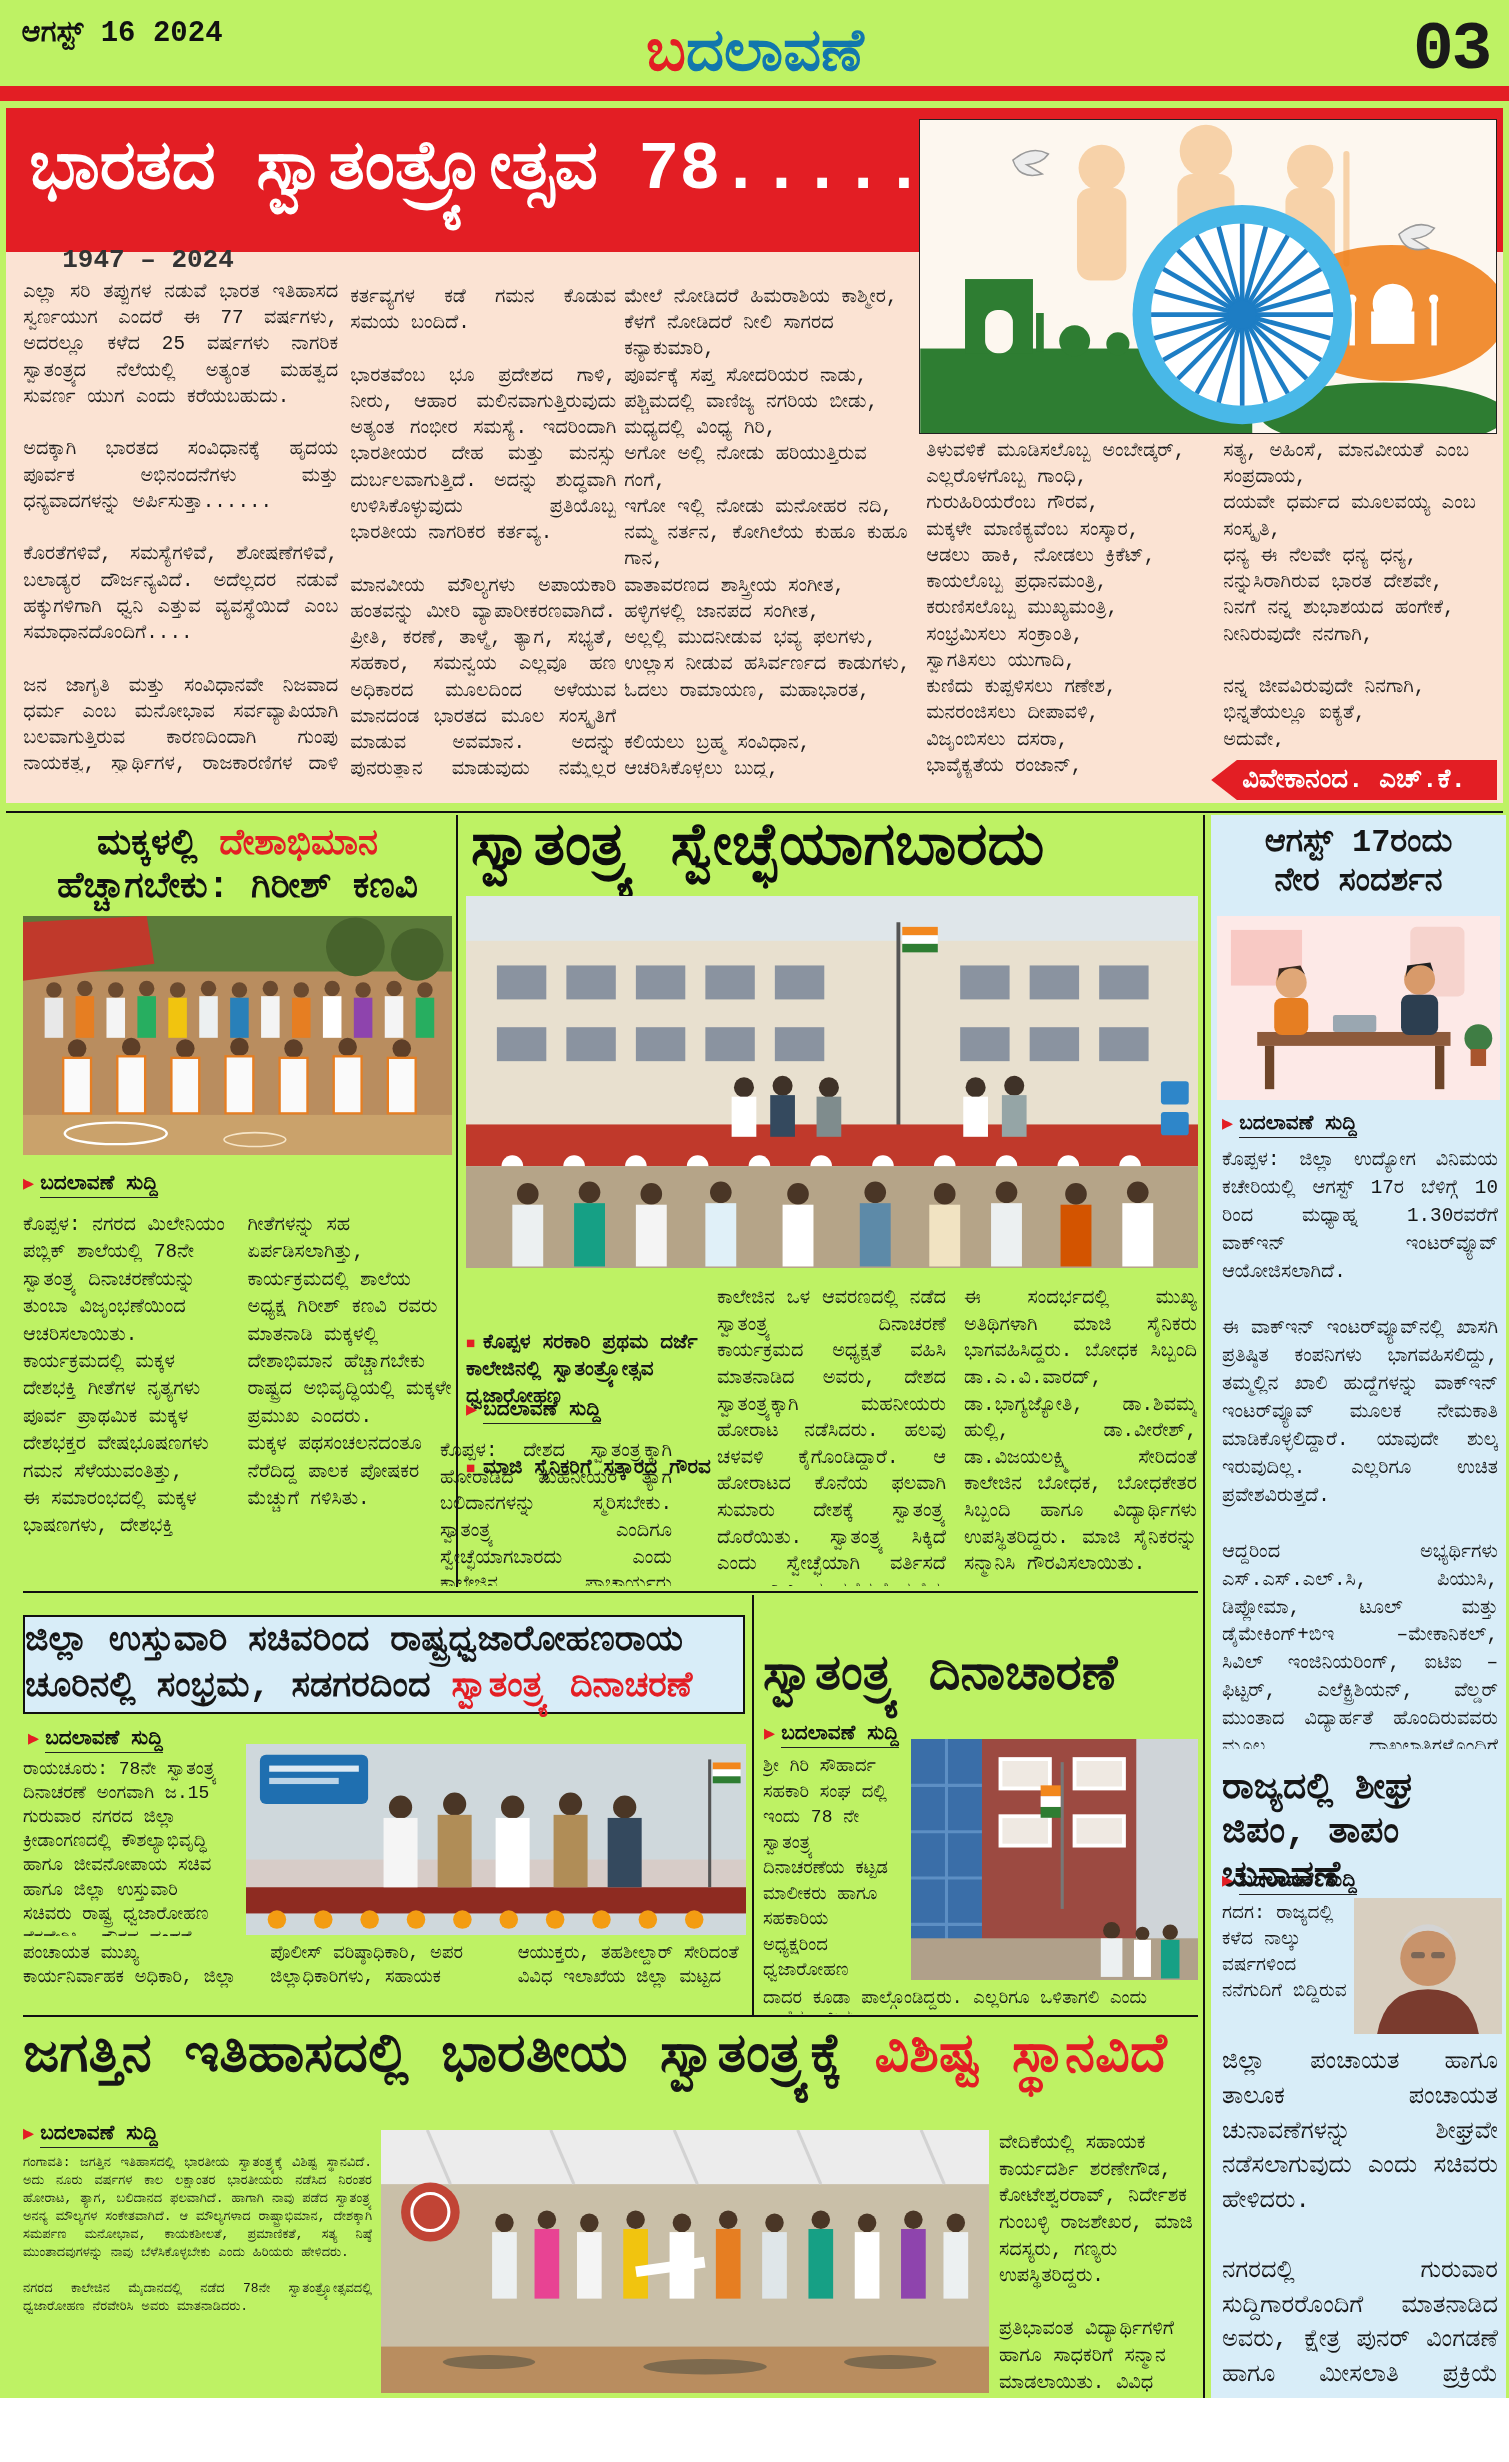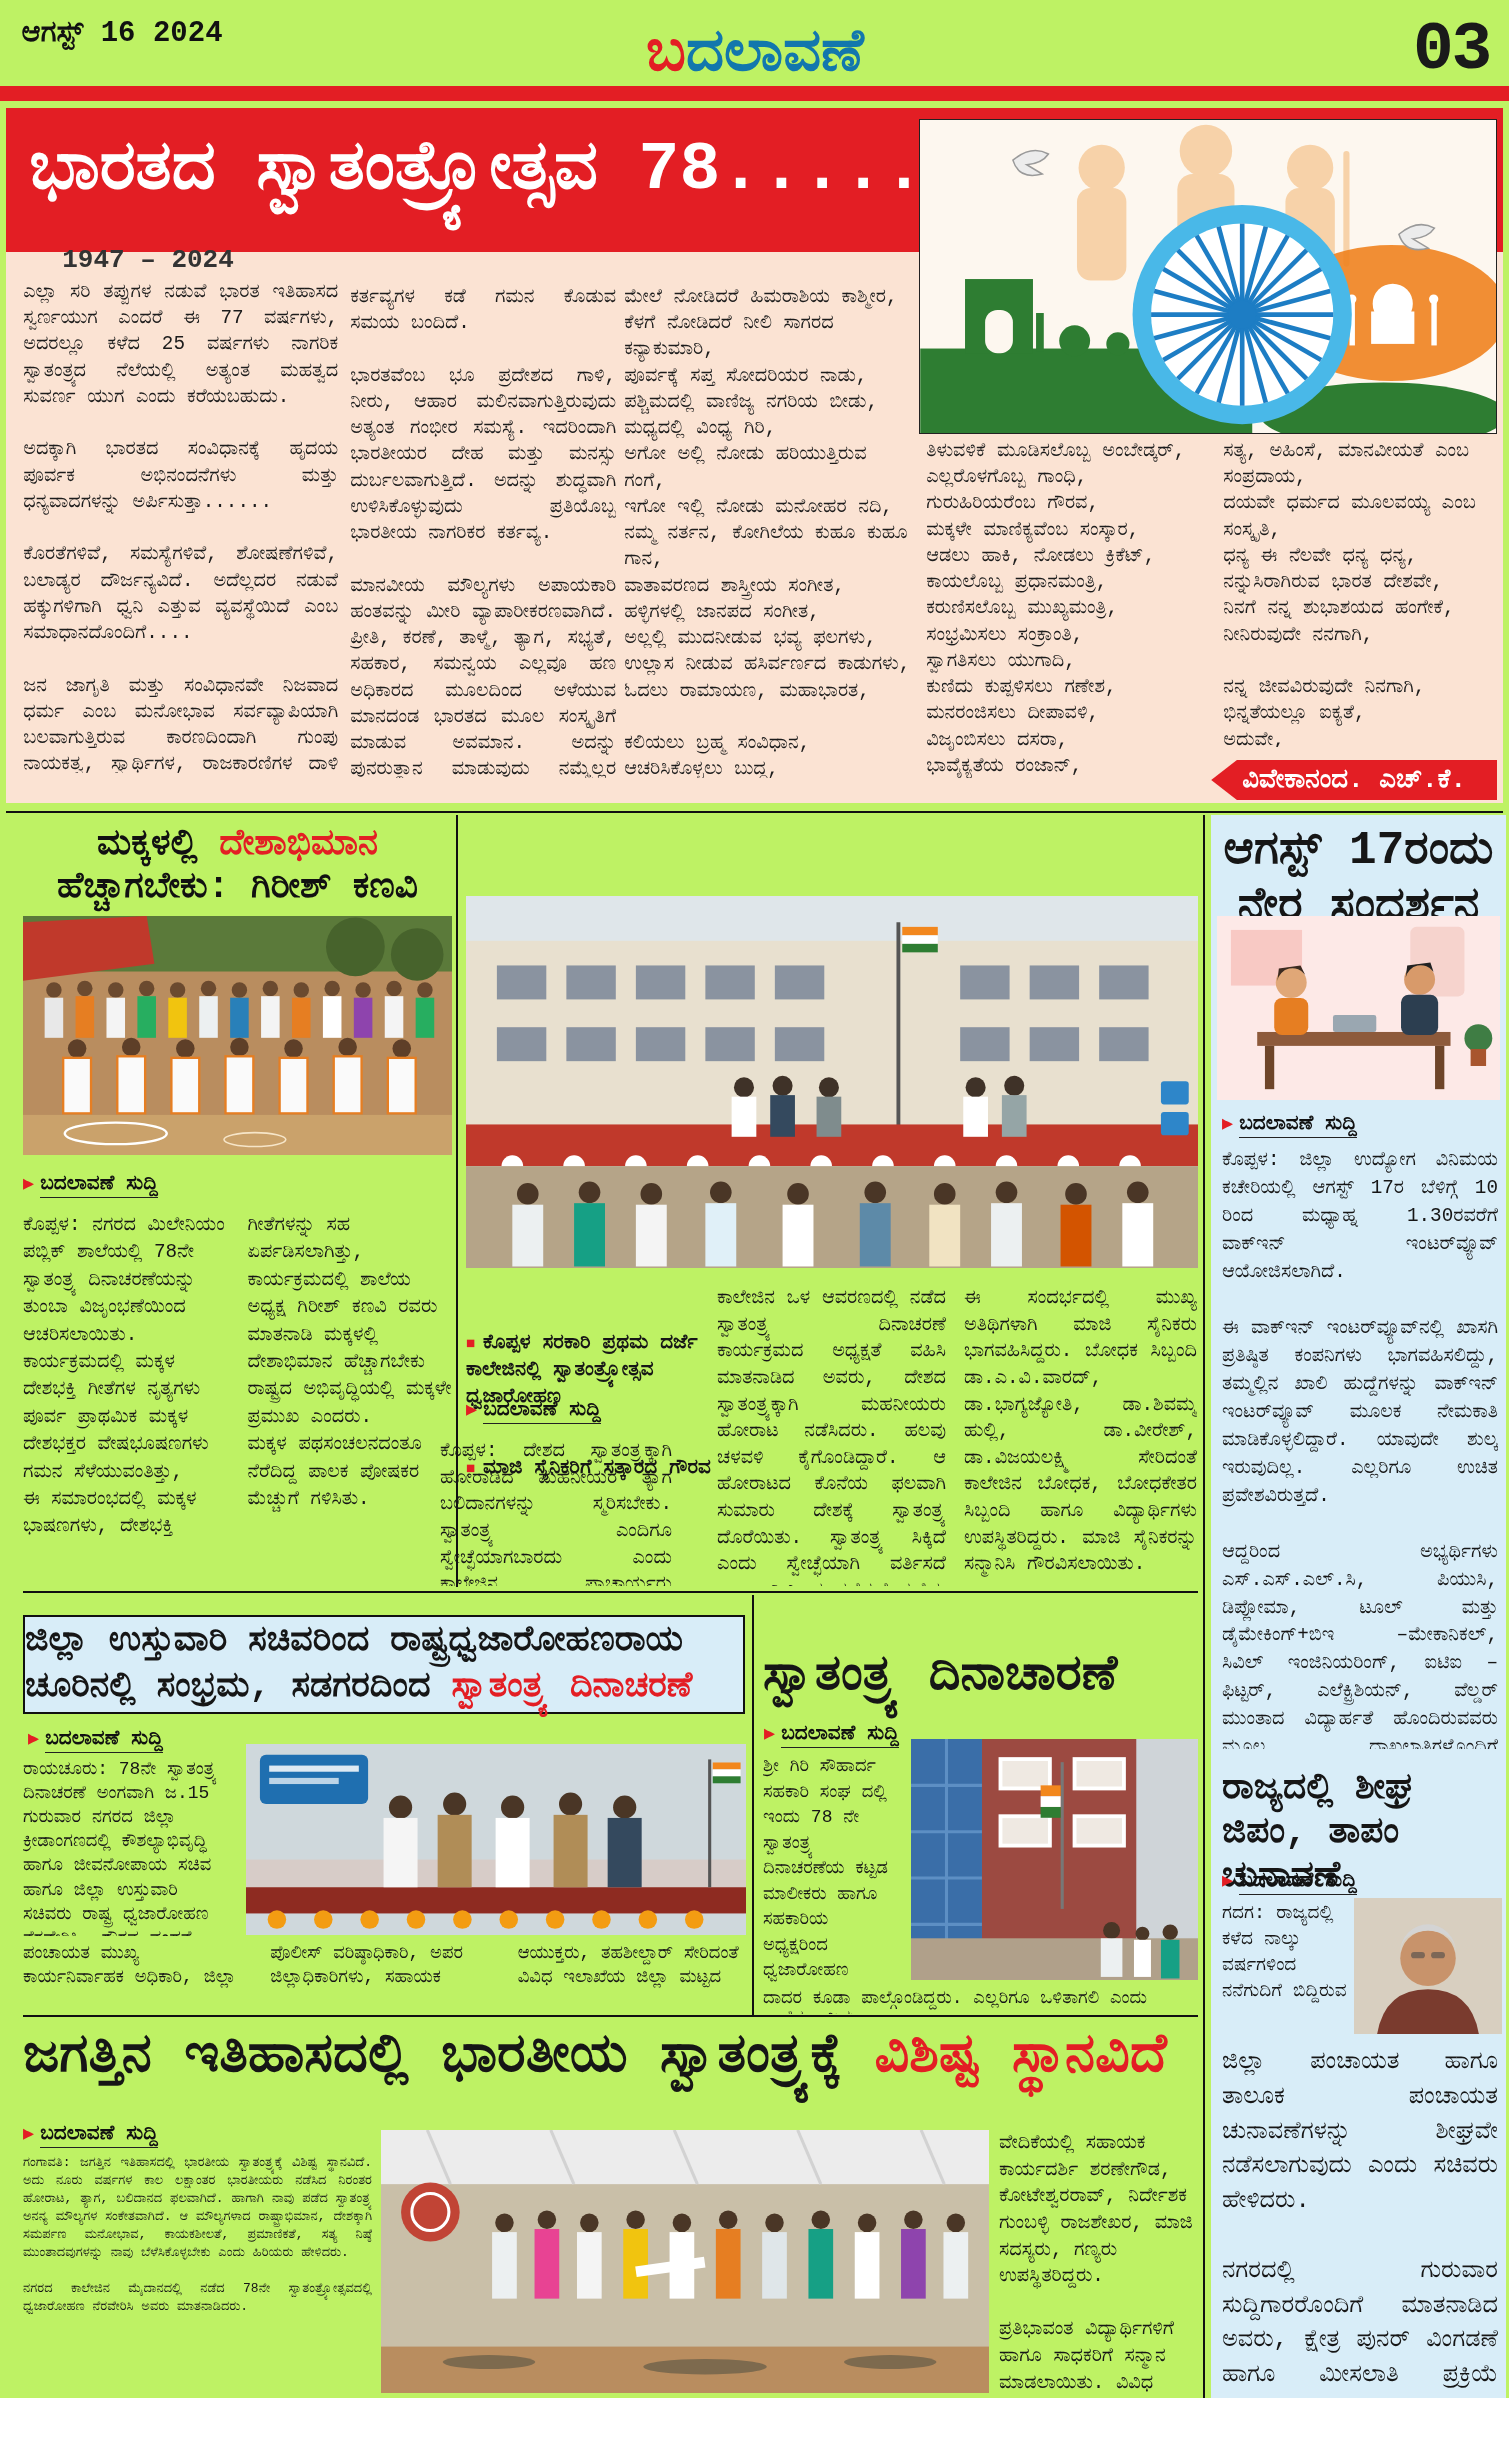--- a/index.html
+++ b/index.html
@@ -53,21 +53,21 @@
   .f-bullets{position:absolute;left:466px;top:1285px;width:247px;font-size:20px;font-weight:bold;line-height:1.35;}
   .f-bullet{margin-bottom:7.7px;margin-top:44px;}
   .f-bullet .sq{color:#e31e24;margin-right:7.7px;font-size:15.4px;}
   #by-f{left:466px;top:1398px;}
   .f-col{position:absolute;font-size:19.3px;line-height:1.38;white-space:pre-line;text-align:justify;overflow:hidden;}
   #fc1{left:440px;top:1438px;width:232px;height:148px;}
   #fc2{left:717px;top:1285px;width:229px;height:301px;}
   #fc3{left:964px;top:1285px;width:233px;height:301px;}
   
   .rail{position:absolute;left:1211px;top:815px;width:295px;height:1629px;background:#d8edf8;}
-  .iv-head{position:absolute;left:1211px;top:823px;width:295px;text-align:center;font-size:46px;font-weight:bold;line-height:1.22;}
+  .iv-head{position:absolute;left:1211px;top:823px;width:295px;text-align:center;font-size:32px;font-weight:bold;line-height:1.22;}
   .iv-illus{left:1217px;top:916px;width:283px;height:184px;background:#fde9e7;}
   #by-iv{left:1222px;top:1112px;}
   .iv-text{position:absolute;left:1222px;top:1147px;width:276px;height:602px;font-size:19.3px;line-height:1.45;
            white-space:pre-line;overflow:hidden;text-align:justify;}
   .el-head{position:absolute;left:1222px;top:1767px;width:278px;font-size:36px;font-weight:bold;line-height:1.22;}
   #by-el{left:1222px;top:1869px;}
   .el-text1{position:absolute;left:1222px;top:1901px;width:125px;height:133px;font-size:18.5px;line-height:1.4;overflow:hidden;white-space:pre-line;}
   .el-photo{left:1354px;top:1898px;width:148px;height:136px;}
   .el-text2{position:absolute;left:1222px;top:2045px;width:276px;height:386px;font-size:24px;line-height:1.45;
             white-space:pre-line;overflow:hidden;text-align:justify;}
@@ -316,20 +316,21 @@
       <ellipse cx="300" cy="290" rx="40" ry="9" fill="none" stroke="#f6e5c8" stroke-width="2"></ellipse>
     </svg>
   </div>
   <div class="byline" id="by-k" data-name="kanavi-byline"><span class="tri" data-name="byline-arrow-icon">▶</span><span class="byl" data-name="byline-label">ಬದಲಾವಣೆ ಸುದ್ದಿ</span></div>
   <div class="k-cols" data-name="kanavi-body-text">ಕೊಪ್ಪಳ: ನಗರದ ಮಿಲೇನಿಯಂ ಪಬ್ಲಿಕ್ ಶಾಲೆಯಲ್ಲಿ 78ನೇ ಸ್ವಾತಂತ್ರ್ಯ ದಿನಾಚರಣೆಯನ್ನು ತುಂಬಾ ವಿಜೃಂಭಣೆಯಿಂದ ಆಚರಿಸಲಾಯಿತು.
 ಕಾರ್ಯಕ್ರಮದಲ್ಲಿ ಮಕ್ಕಳ ದೇಶಭಕ್ತಿ ಗೀತೆಗಳ ನೃತ್ಯಗಳು ಪೂರ್ವ ಪ್ರಾಥಮಿಕ ಮಕ್ಕಳ ದೇಶಭಕ್ತರ ವೇಷಭೂಷಣಗಳು ಗಮನ ಸೆಳೆಯುವಂತಿತ್ತು,
 ಈ ಸಮಾರಂಭದಲ್ಲಿ ಮಕ್ಕಳ ಭಾಷಣಗಳು, ದೇಶಭಕ್ತಿ ಗೀತೆಗಳನ್ನು ಸಹ ಏರ್ಪಡಿಸಲಾಗಿತ್ತು,
 ಕಾರ್ಯಕ್ರಮದಲ್ಲಿ ಶಾಲೆಯ ಅಧ್ಯಕ್ಷ ಗಿರೀಶ್ ಕಣವಿ ರವರು ಮಾತನಾಡಿ ಮಕ್ಕಳಲ್ಲಿ ದೇಶಾಭಿಮಾನ ಹೆಚ್ಚಾಗಬೇಕು ರಾಷ್ಟ್ರದ ಅಭಿವೃದ್ಧಿಯಲ್ಲಿ ಮಕ್ಕಳೇ ಪ್ರಮುಖ ಎಂದರು.
 ಮಕ್ಕಳ ಪಥಸಂಚಲನದಂತೂ ನೆರೆದಿದ್ದ ಪಾಲಕ ಪೋಷಕರ ಮೆಚ್ಚುಗೆ ಗಳಿಸಿತು.</div>
 
+  <div class="f-head" data-name="freedom-article-headline">ಸ್ವಾತಂತ್ರ್ಯ ಸ್ವೇಚ್ಛೆಯಾಗಬಾರದು</div>
   <div class="photo f-photo" data-name="college-flag-hoisting-photo">
     <svg width="732" height="372" viewBox="0 0 948 482" preserveAspectRatio="none">
       <rect width="948" height="482" fill="#dfe6ea"></rect>
       <rect y="58" width="948" height="252" fill="#e8e0cf"></rect>
       <g fill="#8a93a0">
         <rect x="40" y="90" width="64" height="44"></rect>
           <rect x="130" y="90" width="64" height="44"></rect>
           <rect x="220" y="90" width="64" height="44"></rect>
           <rect x="310" y="90" width="64" height="44"></rect>
           <rect x="400" y="90" width="64" height="44"></rect>

